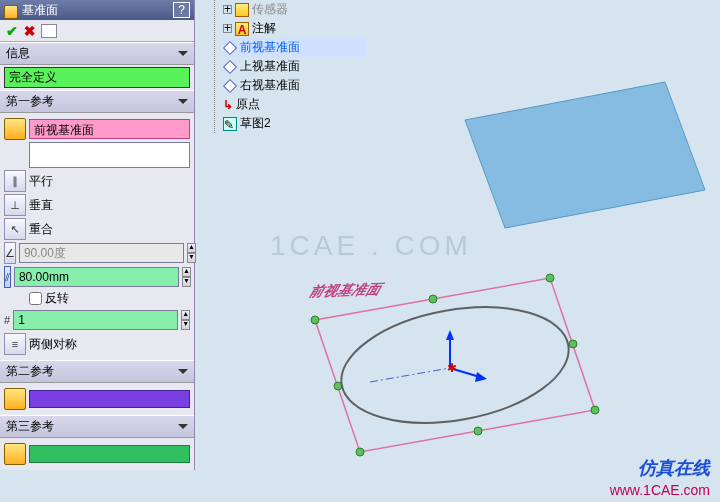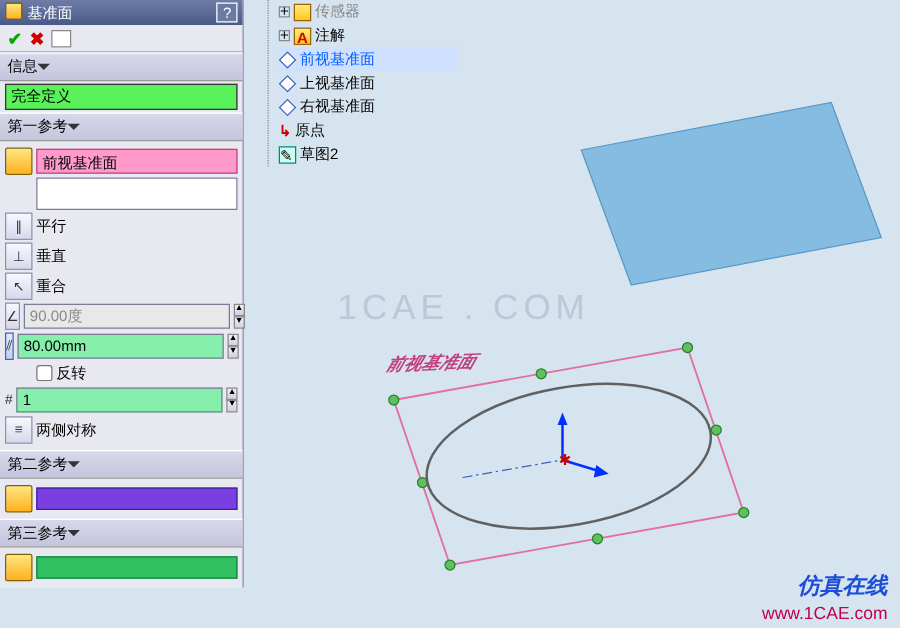--- a/index.html
+++ b/index.html
@@ -4,21 +4,21 @@
 <style>
 *{box-sizing:border-box;margin:0;padding:0;font-family:"Microsoft YaHei",SimSun,Arial,sans-serif;font-size:12px}
 body{width:720px;height:502px;background:#d6e4f0;position:relative;overflow:hidden}
 .pm{position:absolute;left:0;top:0;width:195px;background:#e8e8f0;border-right:1px solid #8a8ab0}
 .titlebar{height:20px;background:linear-gradient(#6f7ca8,#4a5a88);color:#fff;display:flex;align-items:center;padding:0 4px;justify-content:space-between}
 .titlebar .hc{width:14px;height:14px;background:linear-gradient(#ffe680,#ffb020);border:1px solid #806000;border-radius:2px}
 .confirm{height:22px;display:flex;align-items:center;gap:6px;padding:0 6px;border-bottom:1px solid #aaa}
 .chk{color:#0a0;font-weight:bold;font-size:14px}
 .xm{color:#c00;font-weight:bold;font-size:14px}
 .pin{width:16px;height:14px;border:1px solid #888;background:#fff}
-.sec{background:linear-gradient(#d8d8ec,#c4c4dc);border-top:1px solid #fff;border-bottom:1px solid #999;padding:2px 6px;display:flex;align-items:center;justify-content:flex-start}
+.sec{background:linear-gradient(#d8d8ec,#c4c4dc);border-top:1px solid #fff;border-bottom:1px solid #999;padding:2px 6px;display:flex;align-items:center;justify-content:space-between}
 .sec .ico{border:5px solid transparent;border-top-color:#333;margin-top:4px}
 .status{background:#5af25a;border:1px solid #333;padding:1px 4px;margin:2px 4px}
 .body{padding:3px 4px}
 .row{display:flex;align-items:center;gap:3px;margin:2px 0}
 .cube{width:22px;height:22px;background:linear-gradient(#ffe680,#ffb020);border:1px solid #806000;border-radius:2px}
 .cube2{width:22px;height:22px;background:linear-gradient(#ffe680,#ffb020);border:1px solid #806000;border-radius:2px}
 .txtfield{flex:1;background:#fff;border:1px solid #7a7a9a;padding:2px 4px;height:20px}
 .sel{background:#ff9acb;border:1px solid #c04080;color:#000;flex:1;padding:2px 4px;height:20px}
 .sel2{background:#7a3fe0;border:1px solid #4020a0;flex:1;height:18px}
 .sel3{background:#30c060;border:1px solid #1a8040;flex:1;height:18px}
@@ -41,21 +41,21 @@
 .wm1{position:absolute;left:270px;top:230px;color:rgba(100,120,140,0.25);font-size:28px;font-weight:normal;letter-spacing:4px}
 .wm2{position:absolute;right:10px;bottom:22px;color:#1d4ed8;font-size:18px;font-style:italic;font-weight:bold}
 .wm3{position:absolute;right:10px;bottom:4px;color:#c00050;font-size:14px;font-weight:normal}
 .lbl3d{position:absolute;left:310px;top:282px;color:#c04080;font-weight:bold;font-size:14px;transform:skewX(-20deg) rotate(-2deg);font-style:italic;font-family:SimHei}
 </style>
 </head>
 <body>
 
 <div class="pm">
   <div class="titlebar">
-    <div style="display:flex;align-items:flex-start;gap:4px">
+    <div style="display:flex;align-items:flex-end;gap:4px">
       <span class="hc"></span>
       <span>基准面</span>
     </div>
     <span style="background:#6a7aa0;padding:0 4px;border:1px solid #fff">?</span>
   </div>
   <div class="confirm">
     <span class="chk">✔</span>
     <span class="xm">✖</span>
     <span class="pin"></span>
   </div>

